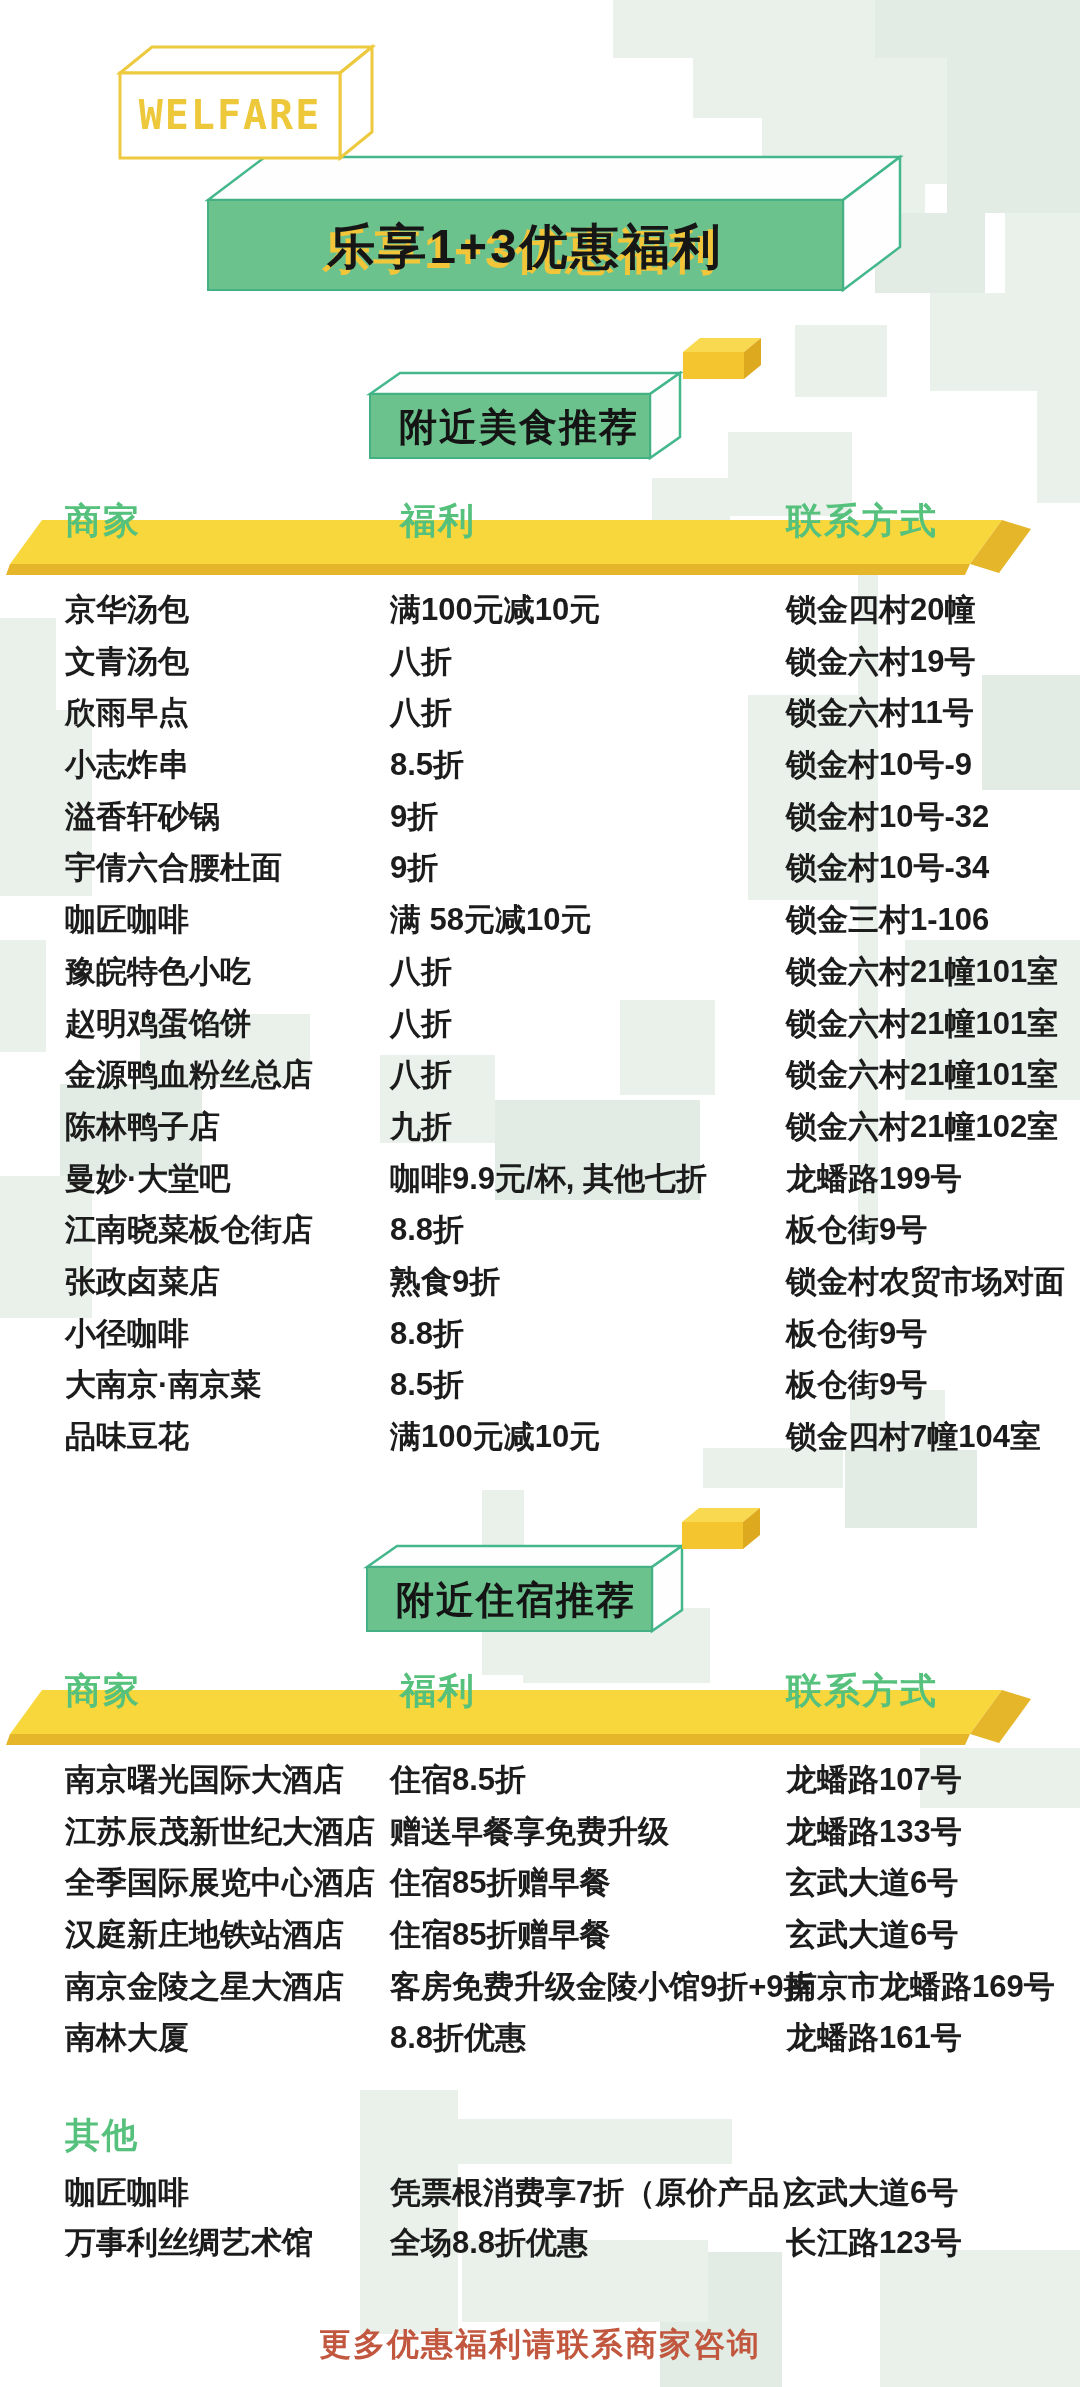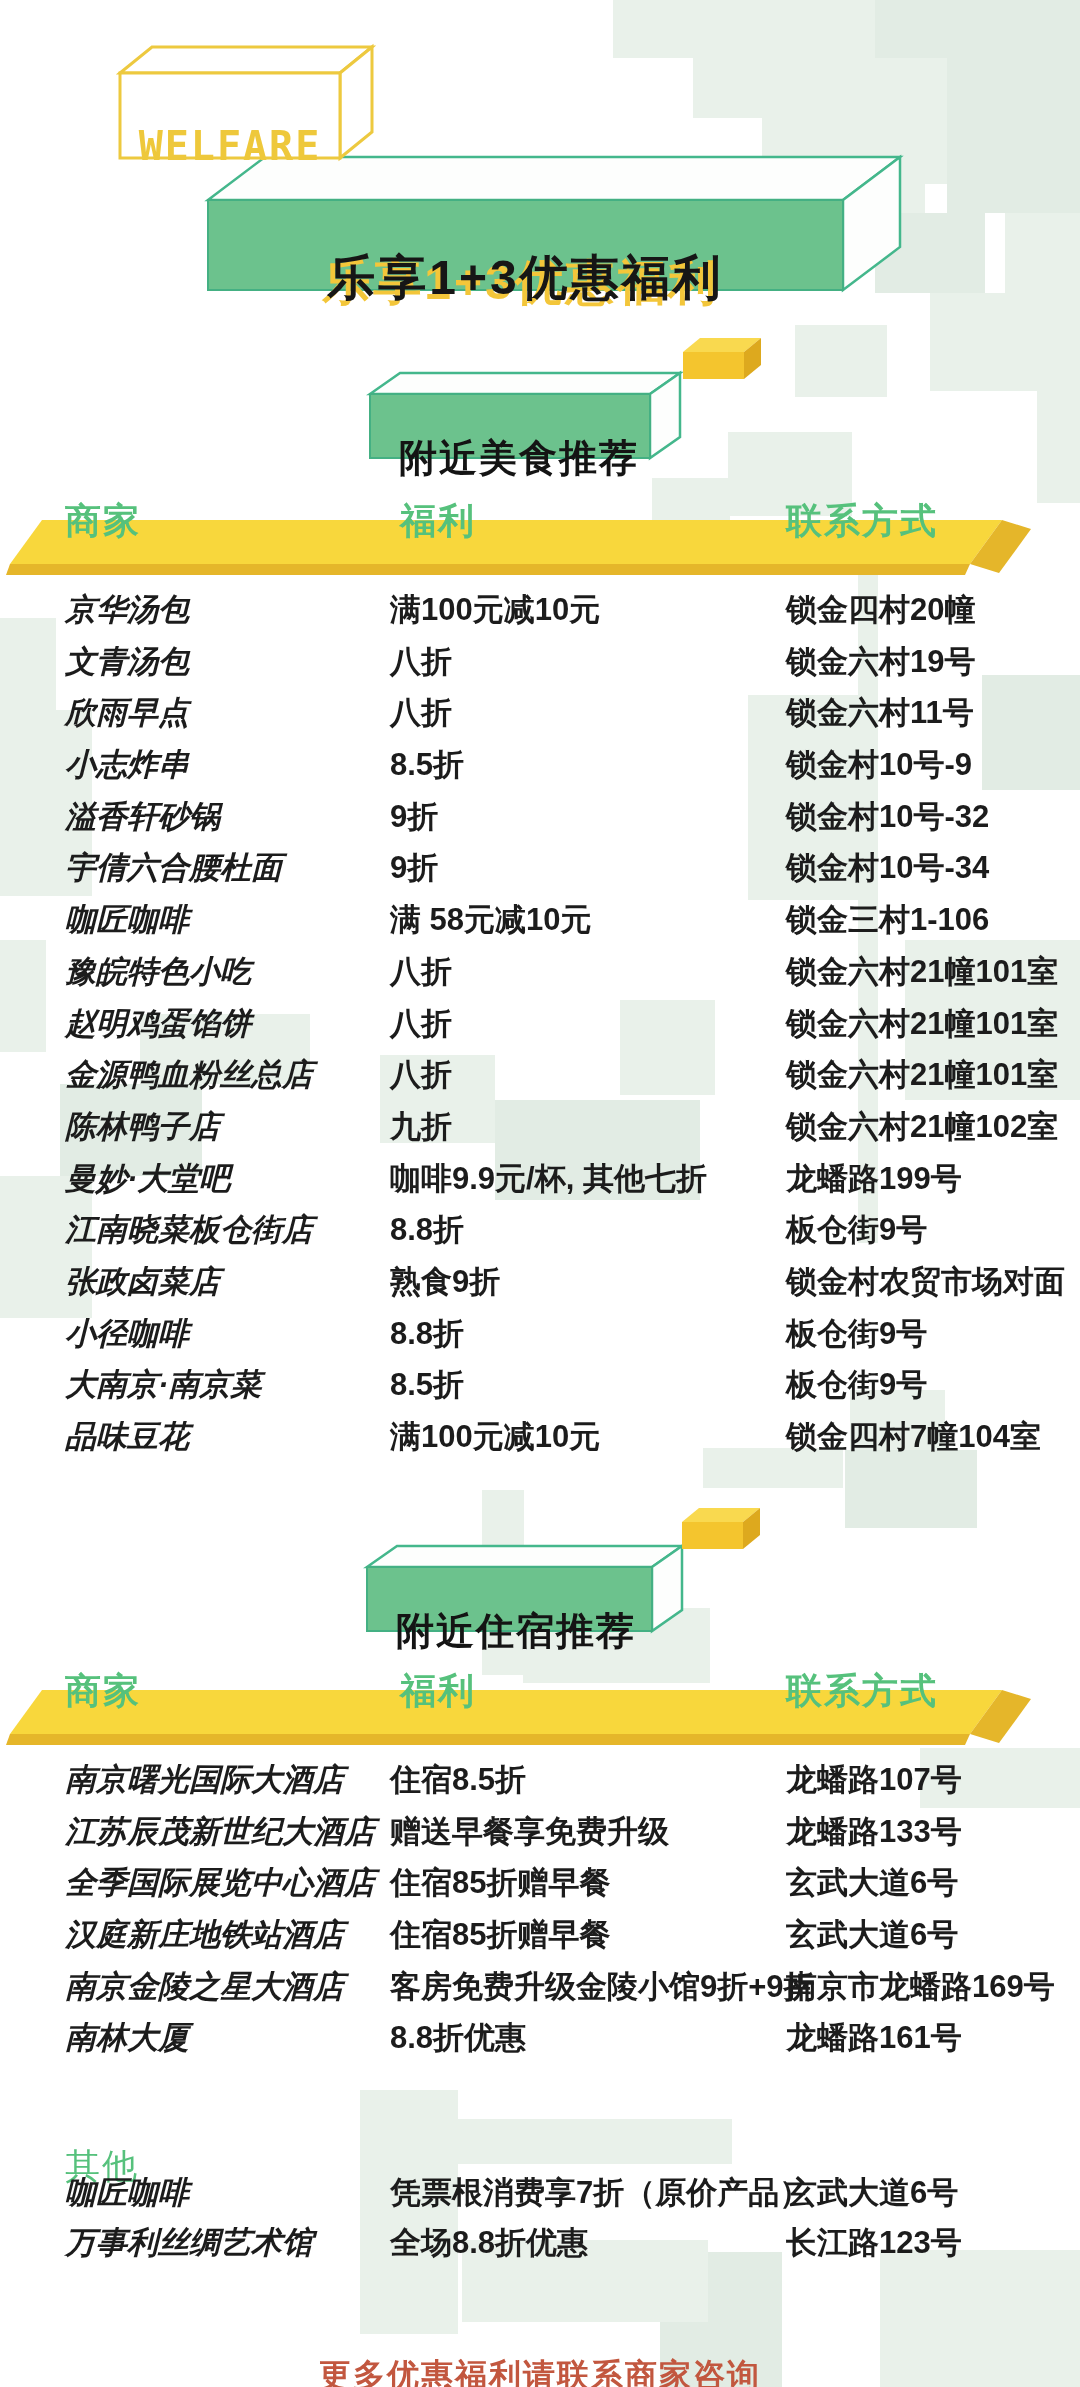--- a/index.html
+++ b/index.html
@@ -1,41 +1,41 @@
 <!DOCTYPE html>
 <html><head>
 <meta charset="utf-8">
 <style>
   html,body{margin:0;padding:0;background:#ffffff;}
   .canvas{position:relative;width:1080px;height:2387px;background:#ffffff;overflow:hidden;
           font-family:"Liberation Sans","DejaVu Sans",sans-serif;}
   .tile{position:absolute;background:#e9f1ea;}
   .tile.d{background:#e2ece4;}
   svg.decor{position:absolute;left:0;top:0;}
-  .abs{position:absolute;margin-top:31px;}
+  .abs{position:absolute;}
   .welfare-label{left:120px;top:73px;width:220px;height:85px;line-height:85px;text-align:center;
       font-family:"DejaVu Sans Mono","Liberation Mono",monospace;font-weight:bold;font-size:40px;
       letter-spacing:2px;color:#eec83b;}
   .main-title{left:208px;top:200px;width:635px;height:90px;line-height:93px;text-align:center;
       font-weight:bold;font-size:48px;letter-spacing:3px;color:#161616;
       text-shadow:-5px 5px 0 #f3c63a;}
   .section-header{height:64px;line-height:67px;font-weight:bold;font-size:38px;color:#141414;
       padding-left:29px;letter-spacing:2px;}
   .sh-food{left:370px;top:394px;width:255px;}
   .sh-hotel{left:367px;top:1567px;width:260px;}
   .colhead{position:absolute;height:48px;line-height:48px;font-weight:bold;font-size:36px;
       color:#56c17c;letter-spacing:2px;white-space:nowrap;z-index:5;}
   .table{position:absolute;left:0;width:1080px;}
   .trow{position:relative;height:51.7px;}
   .c{position:absolute;top:0;height:51.7px;line-height:51.7px;font-weight:bold;font-size:31px;
      color:#1c1c1c;white-space:nowrap;}
-  .c1{left:65px;width:320px;font-style:italic;}
+  .c1{left:65px;width:320px;}
   .c2{left:390px;width:385px;}
   .c3{left:786px;width:294px;}
-  .other-heading{left:65px;top:2112px;font-weight:normal;font-size:35px;color:#56c17c;letter-spacing:2px;}
+  .other-heading{left:65px;top:2112px;font-weight:bold;font-size:35px;color:#56c17c;letter-spacing:2px;}
   .other-table .trow{height:50px;}
   .other-table .c{height:50px;line-height:50px;}
   .footer-note{left:0;top:2323px;width:1080px;text-align:center;font-weight:bold;font-size:32px;
       color:#c2573f;letter-spacing:2px;}
 </style>
 </head>
 <body>
 
 <div class="canvas">
 

